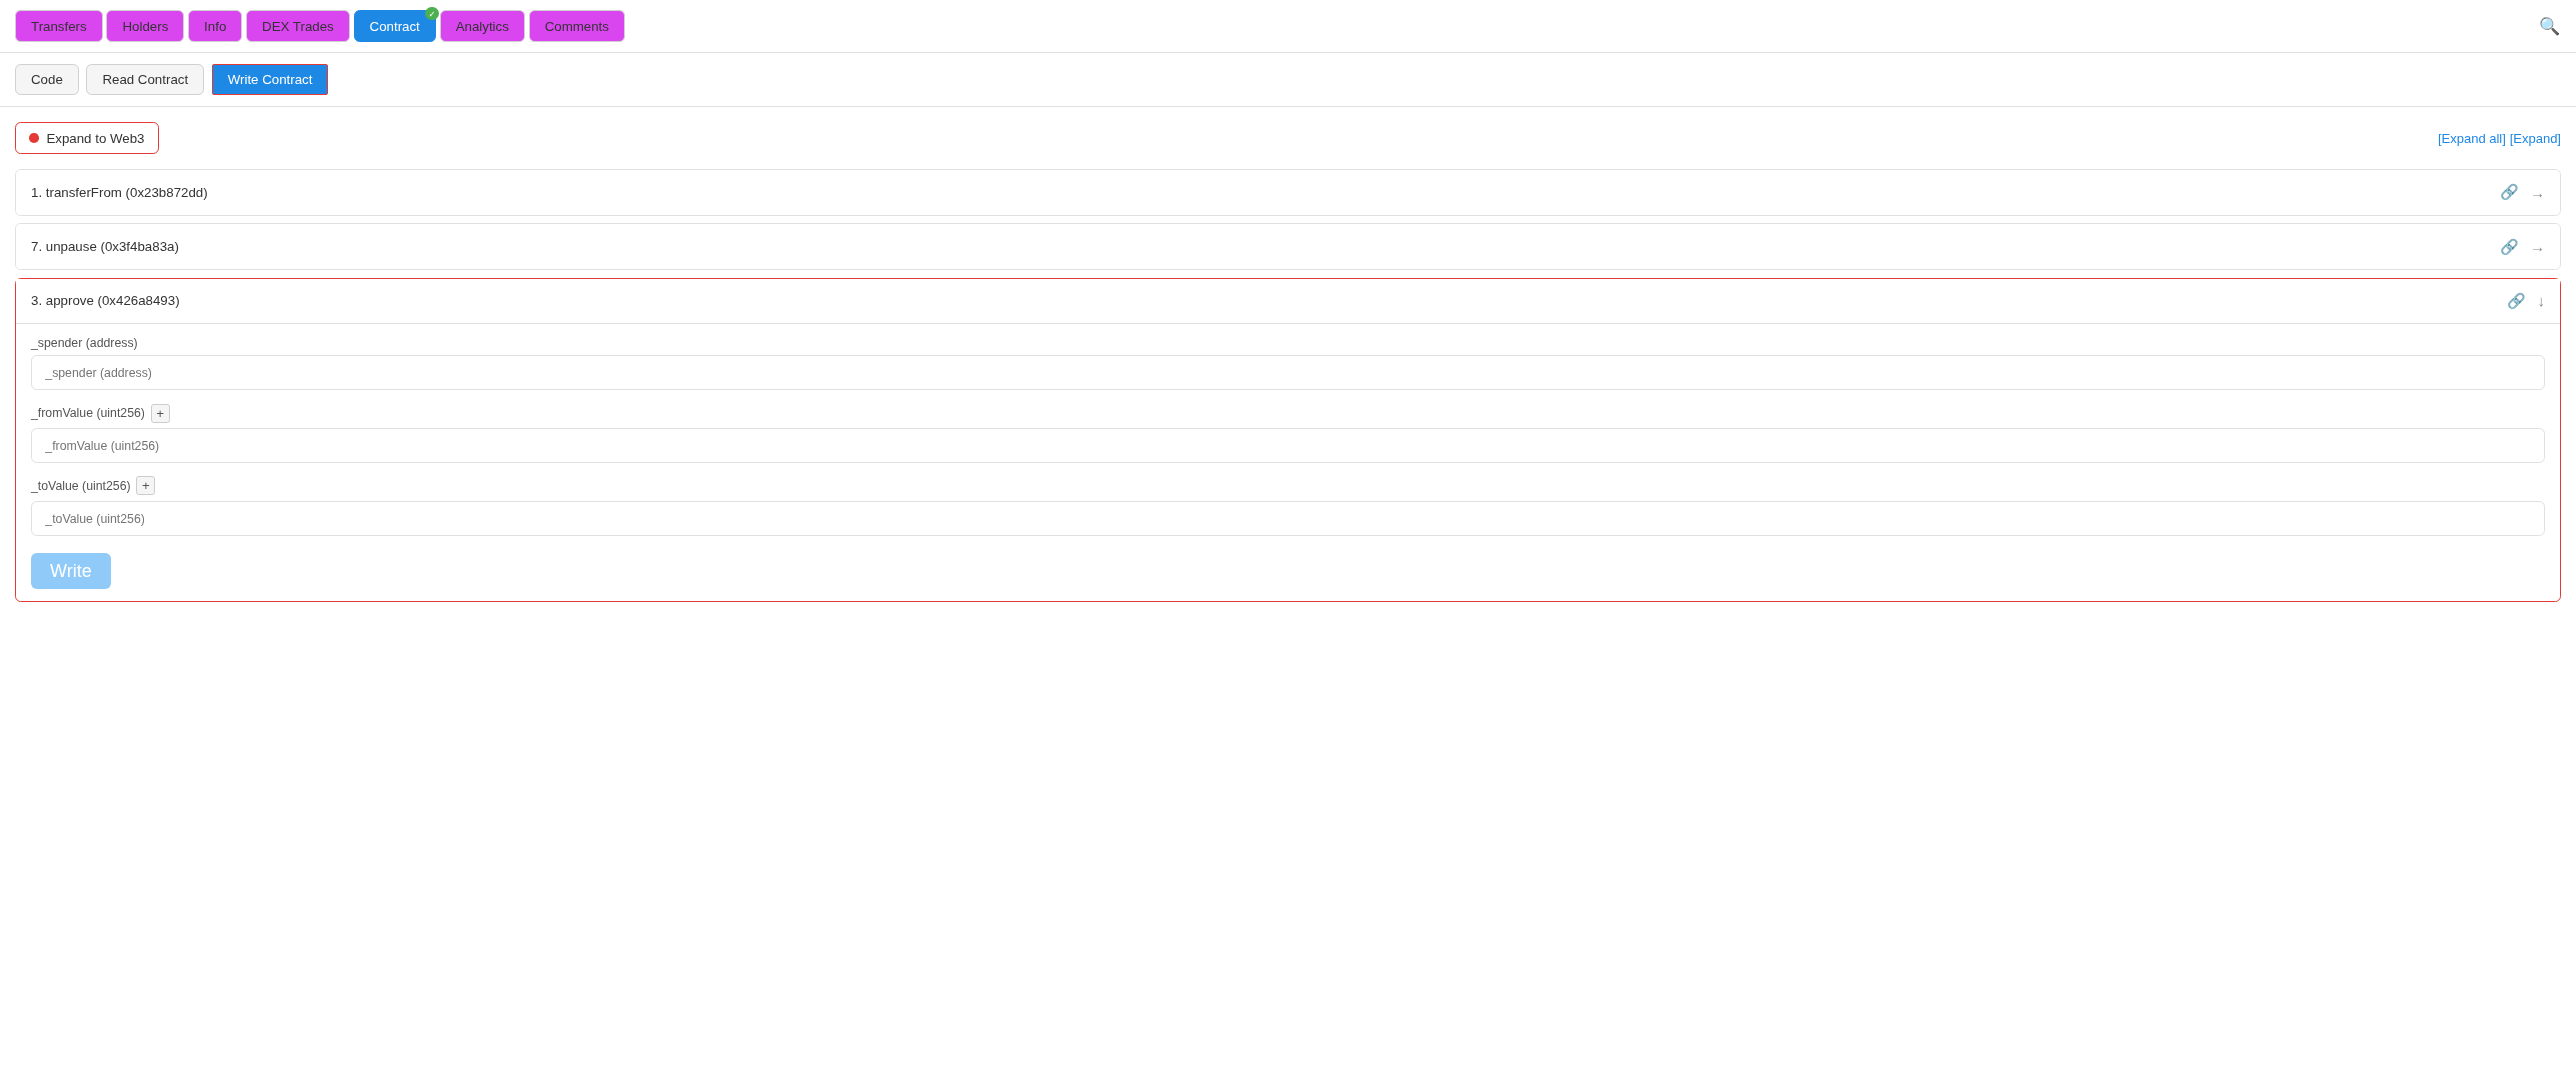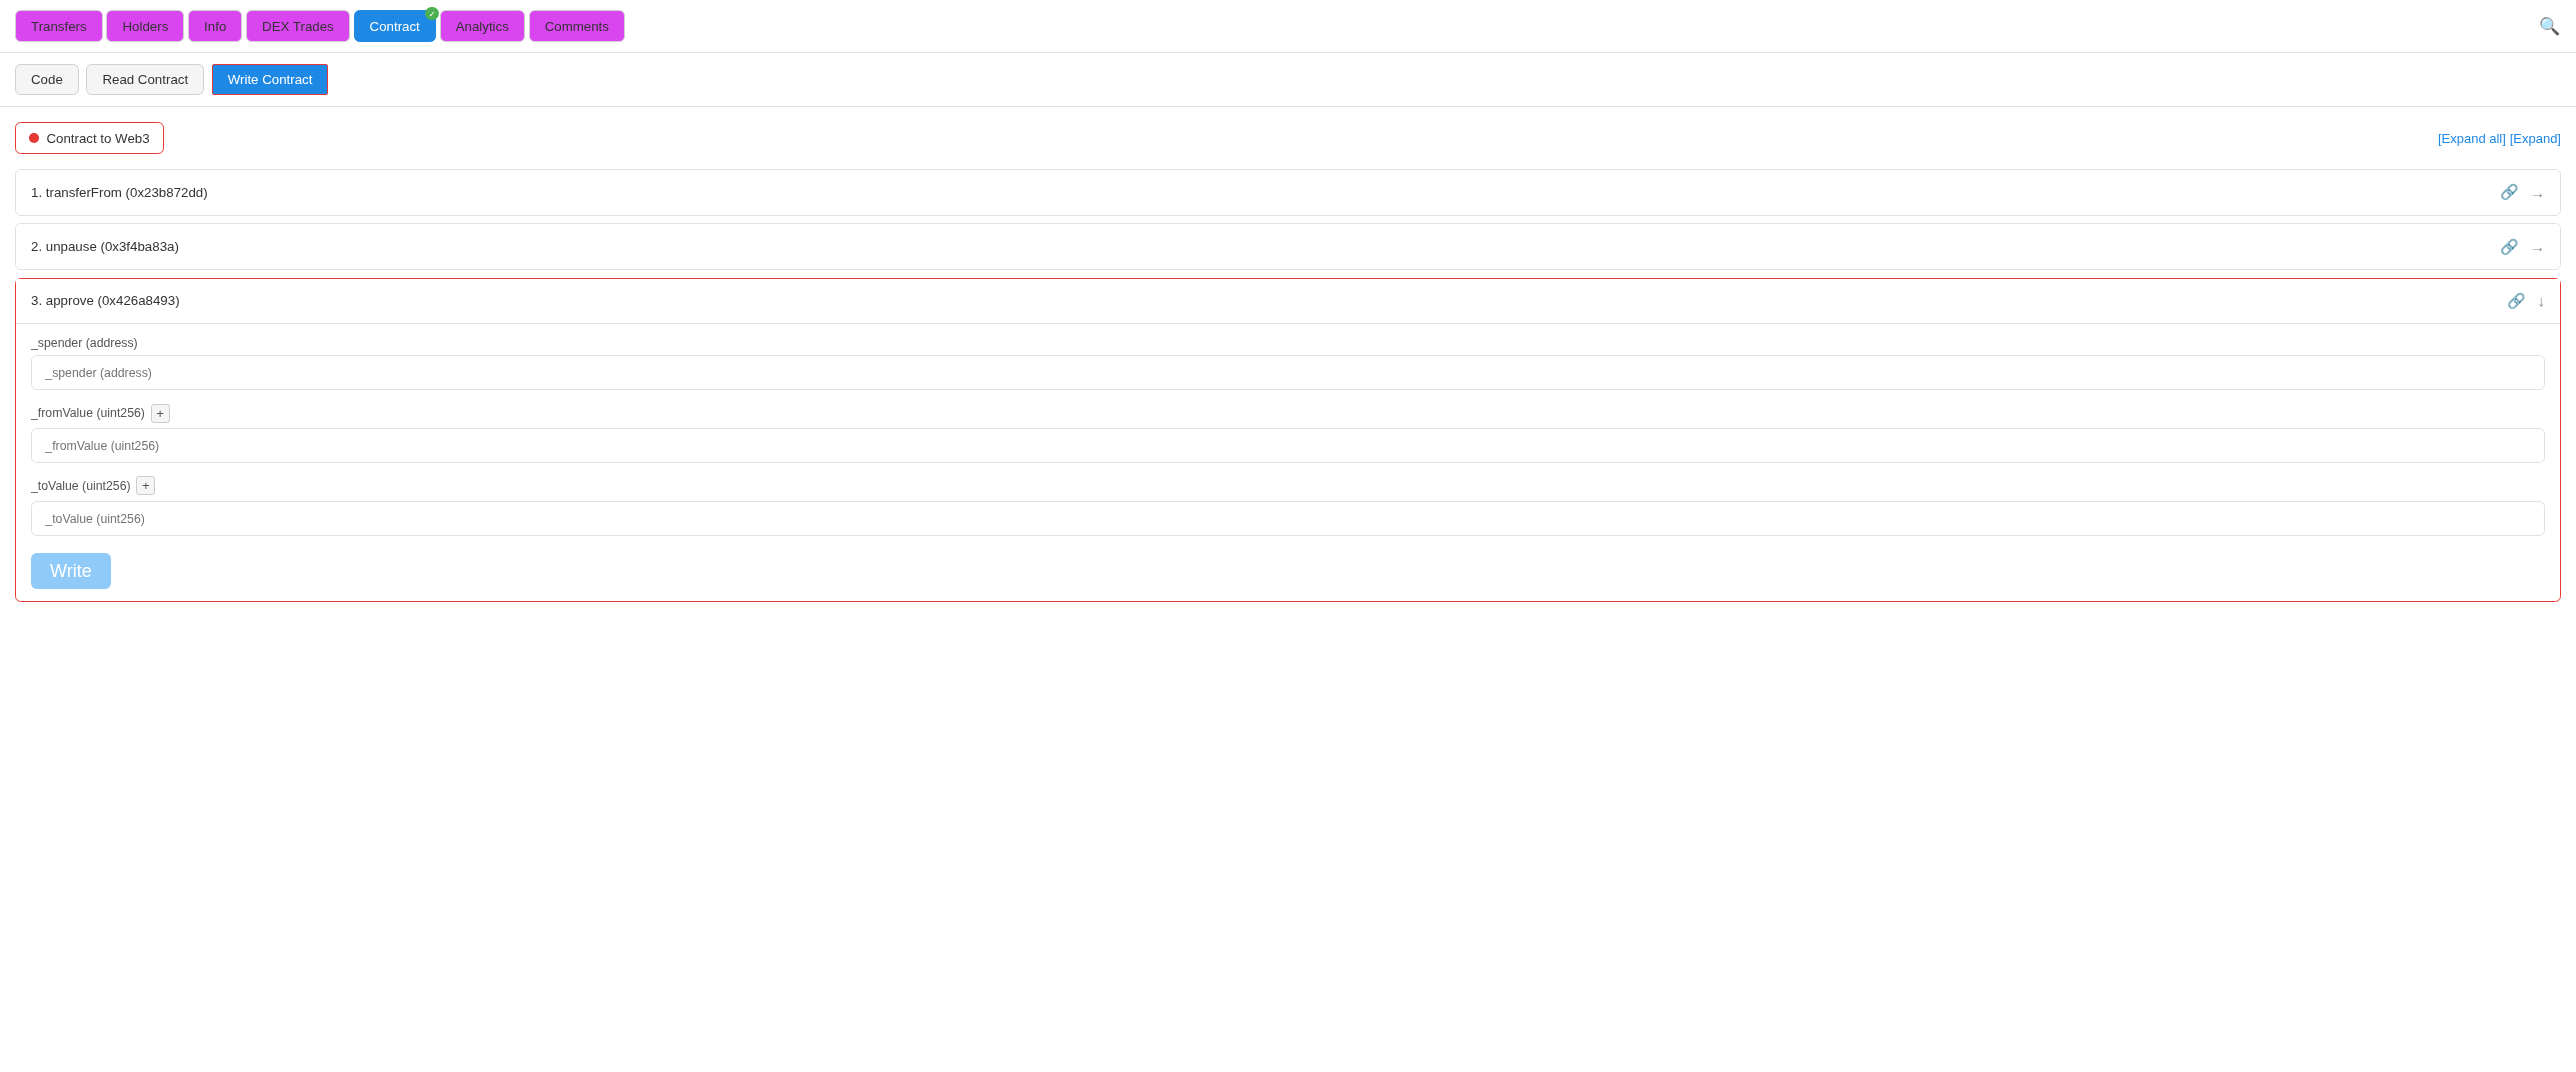--- a/index.html
+++ b/index.html
@@ -199,41 +199,41 @@
   <button class="sub-tab">Code</button>
   <button class="sub-tab">Read Contract</button>
   <button class="sub-tab active">Write Contract</button>
 </div>
 
 <div class="main-content">
 
   <div class="connect-row">
     <button class="connect-btn">
       <span class="connect-dot"></span>
-      <span>Contract to Web3</span>
+      <span>Expand to Web3</span>
     </button>
     <div class="expand-reset">
       <span>[Expand all]</span>
       <span>[Expand]</span>
     </div>
   </div>
 
   <div class="fn-row">
     <div class="fn-header">
       <span class="fn-title">1. transferFrom (0x23b872dd)</span>
       <div class="fn-icons">
         <span>🔗</span>
         <span>→</span>
       </div>
     </div>
   </div>
 
   <div class="fn-row">
     <div class="fn-header">
-      <span class="fn-title">2. unpause (0x3f4ba83a)</span>
+      <span class="fn-title">7. unpause (0x3f4ba83a)</span>
       <div class="fn-icons">
         <span>🔗</span>
         <span>→</span>
       </div>
     </div>
   </div>
 
   <div class="fn-expanded">
     <div class="fn-header">
       <span class="fn-title">3. approve (0x426a8493)</span>

